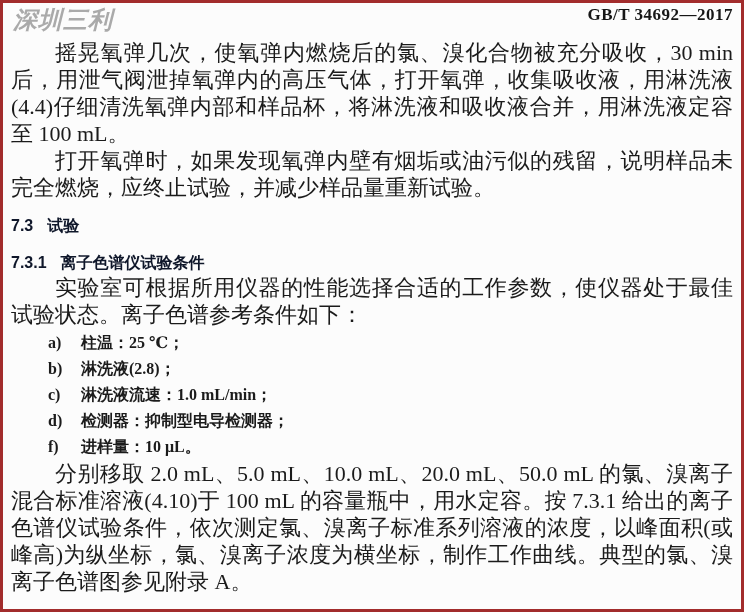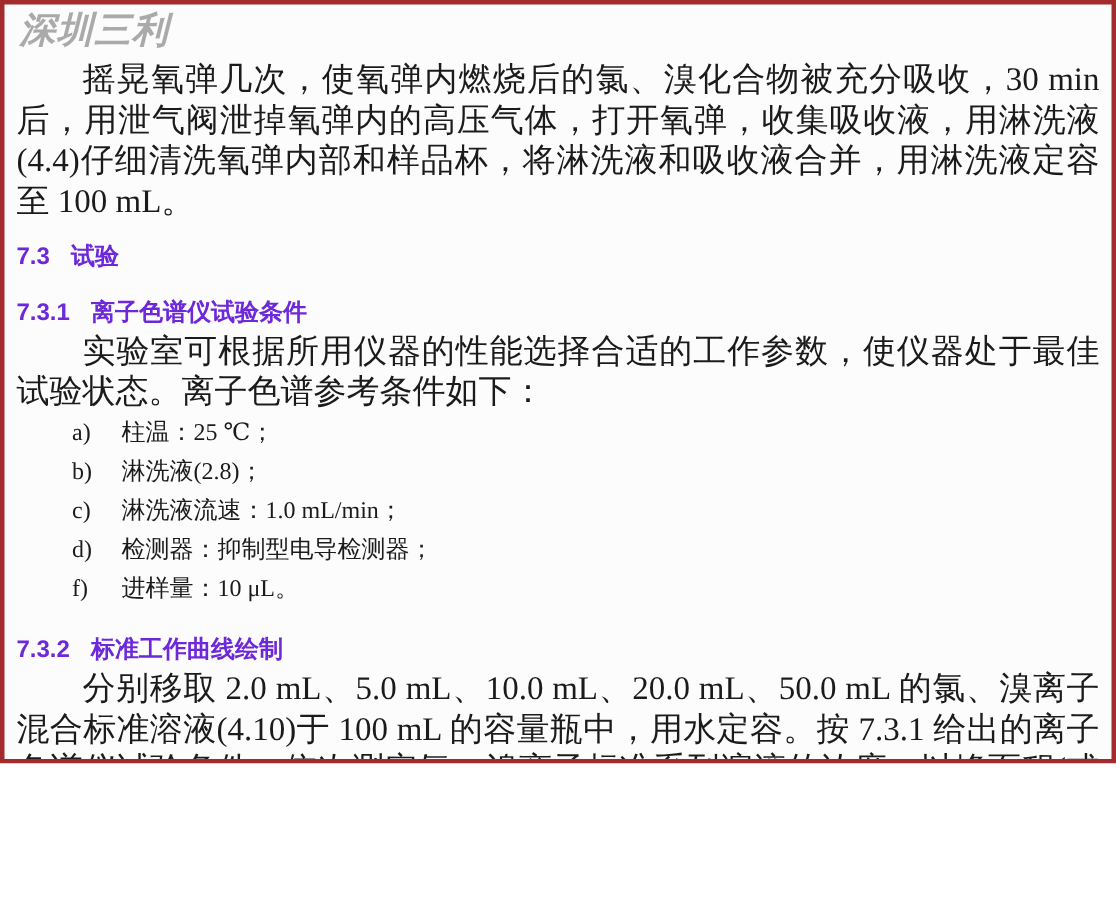--- a/index.html
+++ b/index.html
@@ -3,21 +3,21 @@
 <meta charset="utf-8">
 <style>
   html, body {
     margin: 0;
     padding: 0;
     background: #ffffff;
   }
   .page {
     position: relative;
     width: 744px;
-    height: 509px;
+    height: 612px;
     box-sizing: border-box;
     border: 3px solid #a22c2c;
     background: #fcfcfc;
     overflow: hidden;
     font-family: "Liberation Serif", "DejaVu Serif", serif;
     color: #1b1b1b;
   }
   .inner {
     padding: 0 8px;
   }
@@ -52,55 +52,58 @@
     text-indent: 2em;
   }
   .p-absorb { margin-top: 3px; }
   .p-residue { margin-top: 4px; }
   .heading {
     margin: 0;
     font-family: "Liberation Sans", "DejaVu Sans", sans-serif;
     font-weight: bold;
     font-size: 16px;
     line-height: 22px;
-    color: #6d28d9;
+    color: #0f172a;
   }
   .heading .sec-num { margin-right: 14px; }
   .h-test  { margin-top: 14px; }
   .h-cond  { margin-top: 15px; }
   .h-curve { margin-top: 17px; }
   .p-cond-intro { margin-top: 12px; }
   .cond-list {
     margin: 2px 0 0 0;
     padding: 0 0 0 37px;
     list-style: none;
   }
   .cond-list li {
     font-size: 16px;
     line-height: 26px;
     white-space: nowrap;
+    font-weight: bold;
   }
   .cond-marker {
     display: inline-block;
     width: 33px;
   }
   .p-curve { margin-top: 11px; line-height: 26px; }
 </style>
 </head>
 <body>
 
 <div class="page">
   <div class="inner">
 
     <div class="page-header">
       <span class="watermark">深圳三利</span>
+      <span class="doc-code">GB/T 34692—2017</span>
     </div>
 
     <p class="body-para p-absorb">摇晃氧弹几次，使氧弹内燃烧后的氯、溴化合物被充分吸收，30 min 后，用泄气阀泄掉氧弹内的高压气体，打开氧弹，收集吸收液，用淋洗液(4.4)仔细清洗氧弹内部和样品杯，将淋洗液和吸收液合并，用淋洗液定容至 100 mL。</p>
 
+    <p class="body-para p-residue">打开氧弹时，如果发现氧弹内壁有烟垢或油污似的残留，说明样品未完全燃烧，应终止试验，并减少样品量重新试验。</p>
 
     <h3 class="heading h-test">
       <span class="sec-num">7.3</span><span>试验</span>
     </h3>
 
     <h3 class="heading h-cond">
       <span class="sec-num">7.3.1</span><span>离子色谱仪试验条件</span>
     </h3>
 
     <p class="body-para p-cond-intro">实验室可根据所用仪器的性能选择合适的工作参数，使仪器处于最佳试验状态。离子色谱参考条件如下：</p>
@@ -116,20 +119,17 @@
         <span class="cond-marker">c)</span><span>淋洗液流速：1.0 mL/min；</span>
       </li>
       <li>
         <span class="cond-marker">d)</span><span>检测器：抑制型电导检测器；</span>
       </li>
       <li>
         <span class="cond-marker">f)</span><span>进样量：10 μL。</span>
       </li>
     </ul>
 
-    <h3 class="heading h-curve">
-      <span class="sec-num">7.3.2</span><span>标准工作曲线绘制</span>
-    </h3>
 
     <p class="body-para p-curve">分别移取 2.0 mL、5.0 mL、10.0 mL、20.0 mL、50.0 mL 的氯、溴离子混合标准溶液(4.10)于 100 mL 的容量瓶中，用水定容。按 7.3.1 给出的离子色谱仪试验条件，依次测定氯、溴离子标准系列溶液的浓度，以峰面积(或峰高)为纵坐标，氯、溴离子浓度为横坐标，制作工作曲线。典型的氯、溴离子色谱图参见附录 A。</p>
 
   </div>
 </div>
 
 </body></html>

